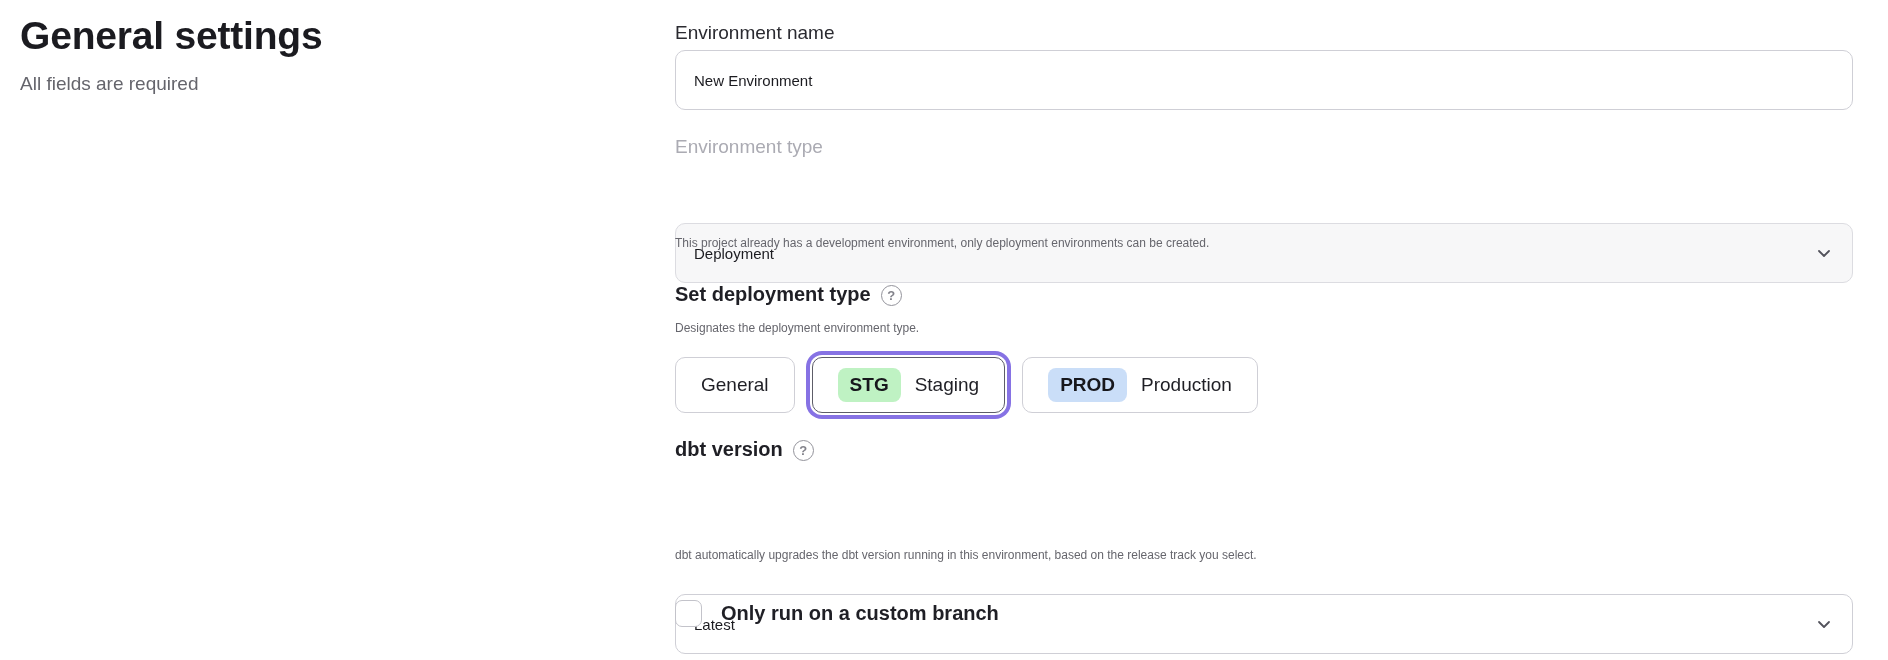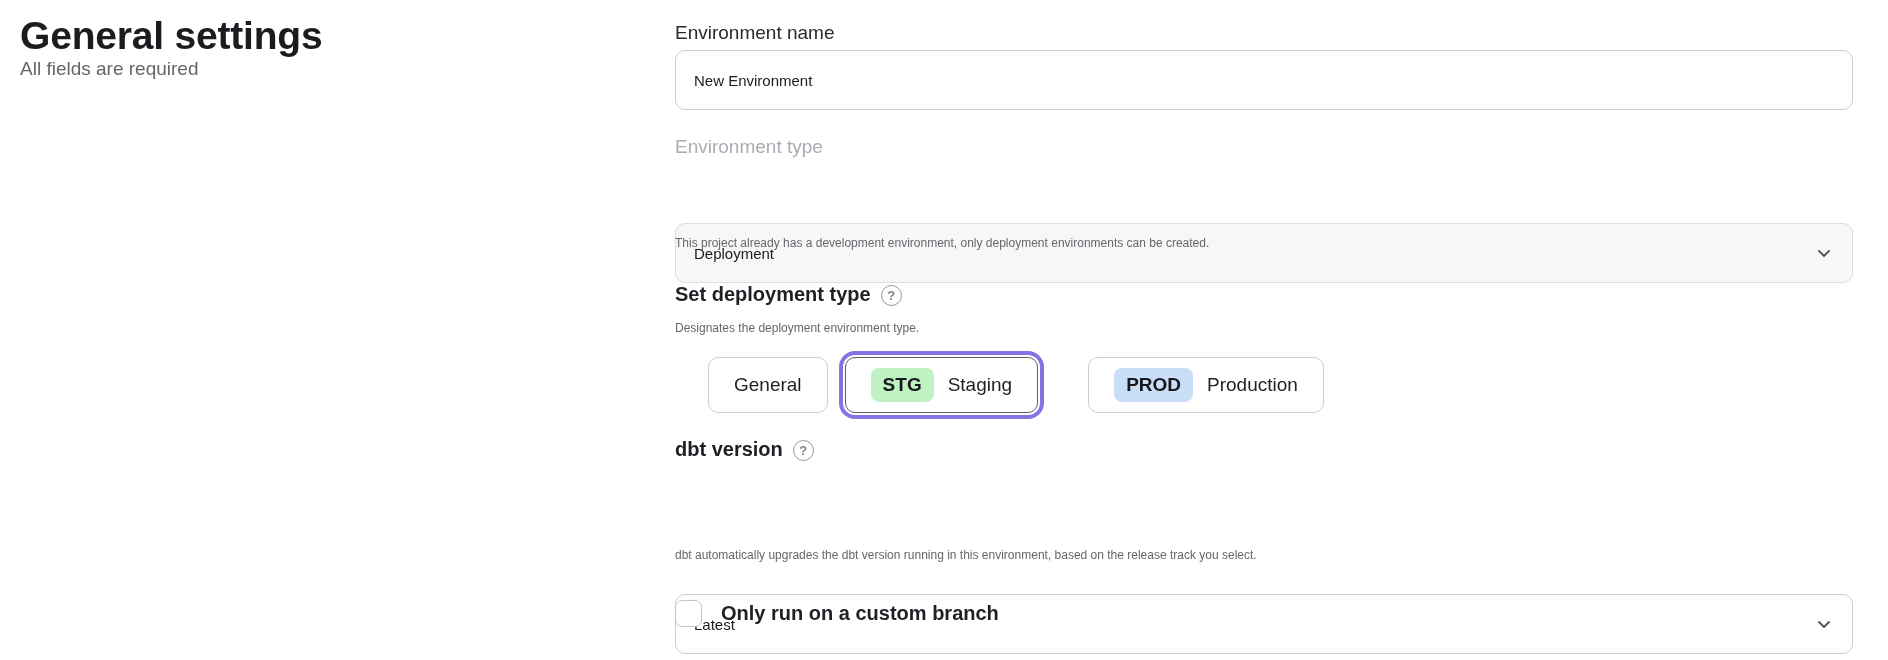--- a/index.html
+++ b/index.html
@@ -2,21 +2,21 @@
 <html><head>
 <meta charset="utf-8">
 <style>
   * { box-sizing: border-box; margin: 0; padding: 0; }
   html, body { width: 1888px; height: 660px; background: #ffffff; overflow: hidden; }
   body { font-family: "Liberation Sans", sans-serif; color: #1f1f25; position: relative; }
 
   
   .left-col { position: absolute; left: 20px; top: 14px; width: 560px; }
   .page-title { font-size: 39px; font-weight: 700; color: #1b1b20; letter-spacing: -0.2px; }
-  .page-subtitle { font-size: 19px; font-weight: 400; color: #65656c; }
+  .page-subtitle { margin-top: 15px; font-size: 19px; font-weight: 400; color: #65656c; }
 
   
   .form-col { position: absolute; left: 675px; top: 0; width: 1178px; height: 660px; }
   .form-row { position: absolute; left: 0; width: 100%; }
 
   .field-label { display: block; font-size: 19px; font-weight: 500; color: #2a2a30; }
   .field-label.disabled { color: #ababb3; }
 
   .text-input, .select-box {
     width: 100%; height: 60px; border: 1px solid #cfcfd6; border-radius: 10px;
@@ -36,21 +36,21 @@
     width: 21px; height: 21px; border: 1.5px solid #93939b; border-radius: 50%;
     color: #83838b; font-size: 13px; font-weight: 700; line-height: 1;
     display: inline-flex; align-items: center; justify-content: center; margin-top: 1px;
   }
 
   .btn-row { display: flex; align-items: center; gap: 14px; }
   .option-btn {
     height: 56px; background: #ffffff; border: 1px solid #cfcfd6; border-radius: 10px;
     display: inline-flex; align-items: center; padding: 0 25px; gap: 14px;
     font-family: "Liberation Sans", sans-serif; font-size: 19px; font-weight: 500;
-    color: #1f1f25; cursor: pointer; margin-left: 33px;
+    color: #1f1f25; cursor: pointer;
   }
   .option-btn.selected {
     border-color: #5d5d68;
     box-shadow: 0 0 0 2px #ffffff, 0 0 0 6px var(--ring-color, #8672e4);
     margin: 0 3px; 
   }
   .badge {
     display: inline-flex; align-items: center; justify-content: center;
     padding: 6px 12px; border-radius: 8px; font-size: 19px; font-weight: 600; color: #17171c;
     background: var(--badge-bg, #eee);

